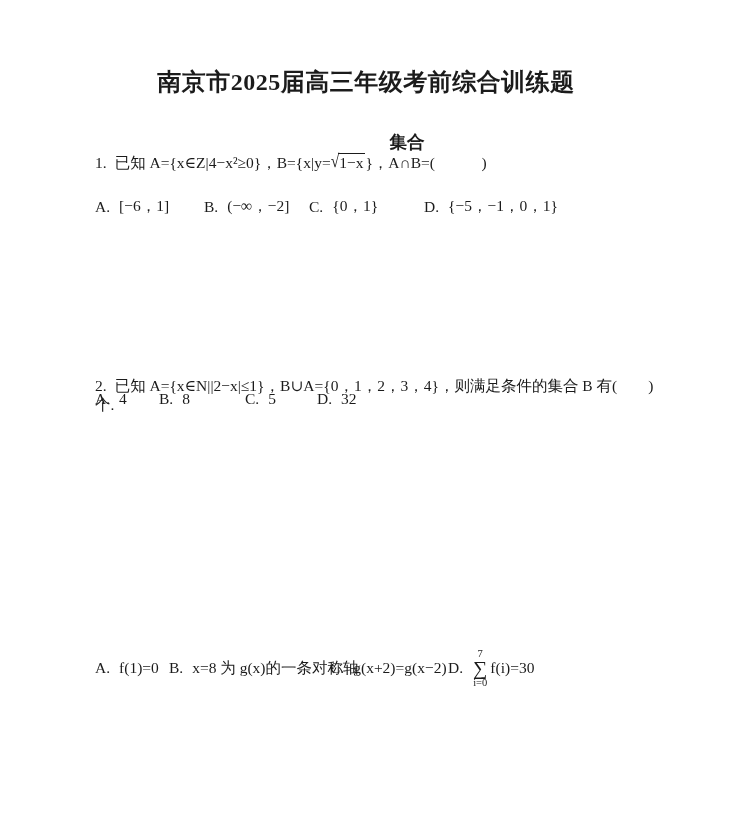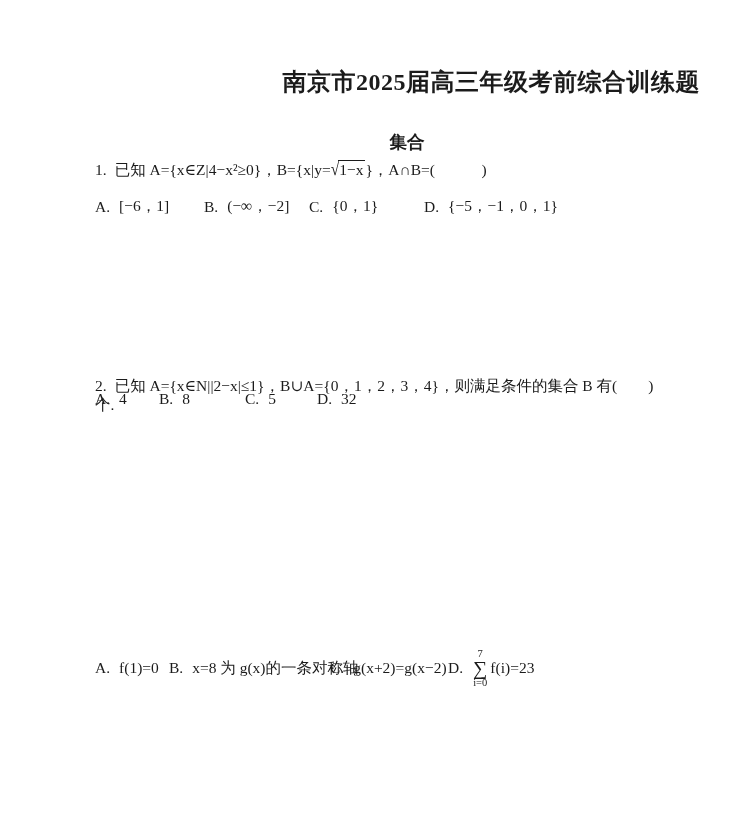--- a/index.html
+++ b/index.html
@@ -11,21 +11,21 @@
     background: #ffffff;
     color: #1b1b1b;
     font-family: "Liberation Serif", "DejaVu Serif", serif;
     overflow: hidden;
   }
   .title {
     position: absolute;
     top: 66px;
     left: 0;
     width: 700px;
-    text-align: right;
+    text-align: center;
     font-size: 24px;
     font-weight: bold;
     letter-spacing: 0.5px;
     padding-left: 32px;
   }
   .section-heading {
     position: absolute;
     left: 0;
     width: 734px;
     text-align: center;
@@ -34,21 +34,21 @@
     margin-left: 40px;
   }
   #heading-sets { top: 130px; }
   #heading-functions { top: 552px; }
   .qline {
     position: absolute;
     left: 95px;
     width: 572px;
     font-size: 15.5px;
   }
-  #q1 { top: 160px; line-height: 20px; }
+  #q1 { top: 148px; line-height: 30px; }
   #q2 { top: 376px; line-height: 19px; }
   #q3 { top: 590px; line-height: 32px; }
   .qnum { margin-right: 8px; }
   .opts {
     position: absolute;
     left: 95px;
     display: flex;
     align-items: center;
     font-size: 15.5px;
   }
@@ -157,17 +157,17 @@
       <span class="opt-label">C.</span>
       <span class="opt-text">g(x+2)=g(x−2)</span>
     </span>
     <span class="opt">
       <span class="opt-label">D.</span>
       <span class="sum">
         <span class="sum-upper">7</span>
         <span class="sum-sigma">∑</span>
         <span class="sum-lower">i=0</span>
       </span>
-      <span class="opt-text">f(i)=23</span>
+      <span class="opt-text">f(i)=30</span>
     </span>
   </div>
 
 </div>
 
 </body></html>

